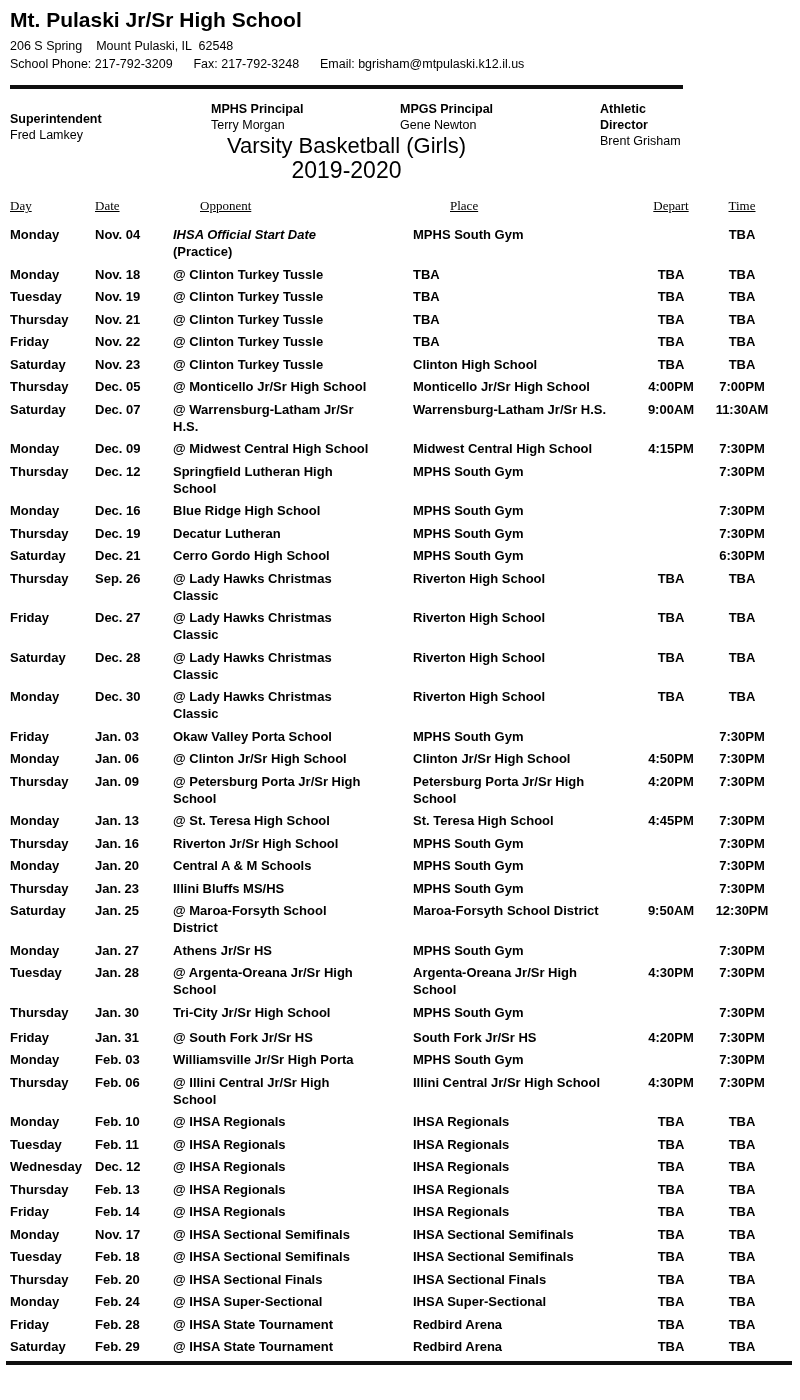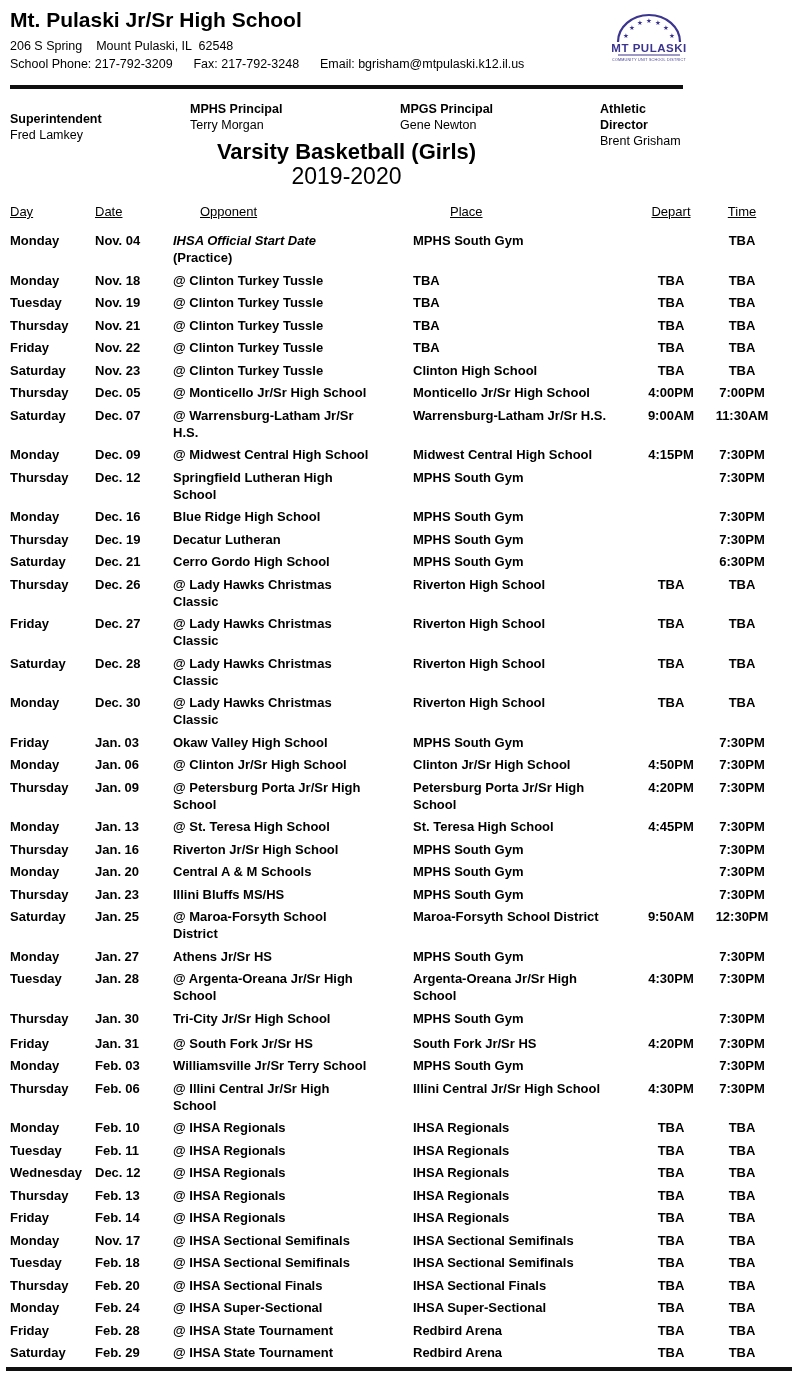--- a/index.html
+++ b/index.html
@@ -14,31 +14,31 @@
   .addr-line,.contact-line{font-size:12.5px;white-space:pre;margin:0 0 4px 0;}
   .logo{position:absolute;top:5px;right:6px;}
 
   .rule{height:4px;background:#101010;margin-top:14px;}
   .rule-bottom{height:4px;background:#101010;margin-top:6px;width:786px;margin-left:-4px;}
 
   
   .staff{position:relative;height:32px;margin-top:12px;font-size:12.5px;}
   .staff .col{position:absolute;top:0;line-height:16px;}
   .staff .col:nth-child(1){left:0px;margin-top:10px;}
-  .staff .col:nth-child(2){left:180px;}
+  .staff .col:nth-child(2){left:201px;}
   .staff .col:nth-child(3){left:390px;}
   .staff .col:nth-child(4){left:590px;}
   .staff .t{font-weight:bold;}
 
   
-  .title{text-align:center;font-size:22px;font-weight:bold;margin-top:6px;line-height:25px;}
+  .title{text-align:center;font-size:22px;font-weight:normal;line-height:25px;}
   .subtitle{text-align:center;font-size:23px;margin-top:2px;line-height:21px;}
 
   
-  .thead{display:flex;margin-top:16px;font-size:13px;line-height:17px;}
+  .thead{display:flex;margin-top:16px;font-size:13px;line-height:17px;font-family:Liberation Serif, serif;}
   .hd{text-decoration:underline;}
   .c{flex:none;box-sizing:border-box;}
   .c-day{width:85px;}
   .c-date{width:78px;}
   .c-opp{width:240px;}
   .c-place{width:223px;}
   .c-dep{width:70px;text-align:center;}
   .c-time{width:72px;text-align:center;}
   .hp-opp{padding-left:27px;}
   .hp-place{padding-left:37px;}
@@ -52,35 +52,20 @@
 </head>
 <body>
 
 <div class="page">
 
   <div>
     <div class="school-name">Mt. Pulaski Jr/Sr High School</div>
     <div class="addr-line">206 S Spring    Mount Pulaski, IL  62548</div>
     <div class="contact-line">School Phone: 217-792-3209      Fax: 217-792-3248      Email: bgrisham@mtpulaski.k12.il.us</div>
 
-    <div class="logo">
-      <svg width="76" height="60" viewBox="0 0 76 60">
-        <path d="M7,37 A31,27 0 0 1 69,37" fill="none" stroke="#3b3590" stroke-width="2.2"></path>
-        <text x="15" y="33" font-size="6.5" fill="#3b3590" text-anchor="middle">★</text>
-        <text x="21" y="25" font-size="6.5" fill="#3b3590" text-anchor="middle">★</text>
-        <text x="29" y="20" font-size="6.5" fill="#3b3590" text-anchor="middle">★</text>
-        <text x="38" y="18" font-size="6.5" fill="#3b3590" text-anchor="middle">★</text>
-        <text x="47" y="20" font-size="6.5" fill="#3b3590" text-anchor="middle">★</text>
-        <text x="55" y="25" font-size="6.5" fill="#3b3590" text-anchor="middle">★</text>
-        <text x="61" y="33" font-size="6.5" fill="#3b3590" text-anchor="middle">★</text>
-        <text x="38" y="47" font-size="11.5" font-weight="bold" letter-spacing="0.5" fill="#3b3590" text-anchor="middle">MT PULASKI</text>
-        <rect x="7" y="49.5" width="62" height="1" fill="#3b3590"></rect>
-        <text x="38" y="56" font-size="3.6" letter-spacing="0.3" fill="#3b3590" text-anchor="middle">COMMUNITY UNIT SCHOOL DISTRICT</text>
-      </svg>
-    </div>
   </div>
 
   <div class="rule"></div>
 
   <div class="staff">
     <div class="col">
       <div class="t">Superintendent</div>
       <div>Fred Lamkey</div>
     </div>
     <div class="col">
@@ -212,21 +197,21 @@
       <div class="row">
         <span class="c c-day">Saturday</span>
         <span class="c c-date">Dec. 21</span>
         <span class="c c-opp">Cerro Gordo High School</span>
         <span class="c c-place">MPHS South Gym</span>
         <span class="c c-dep"></span>
         <span class="c c-time">6:30PM</span>
       </div>
       <div class="row">
         <span class="c c-day">Thursday</span>
-        <span class="c c-date">Dec. 26</span>
+        <span class="c c-date">Sep. 26</span>
         <span class="c c-opp">@ Lady Hawks Christmas
 Classic</span>
         <span class="c c-place">Riverton High School</span>
         <span class="c c-dep">TBA</span>
         <span class="c c-time">TBA</span>
       </div>
       <div class="row">
         <span class="c c-day">Friday</span>
         <span class="c c-date">Dec. 27</span>
         <span class="c c-opp">@ Lady Hawks Christmas
@@ -249,21 +234,21 @@
         <span class="c c-date">Dec. 30</span>
         <span class="c c-opp">@ Lady Hawks Christmas
 Classic</span>
         <span class="c c-place">Riverton High School</span>
         <span class="c c-dep">TBA</span>
         <span class="c c-time">TBA</span>
       </div>
       <div class="row">
         <span class="c c-day">Friday</span>
         <span class="c c-date">Jan. 03</span>
-        <span class="c c-opp">Okaw Valley High School</span>
+        <span class="c c-opp">Okaw Valley Porta School</span>
         <span class="c c-place">MPHS South Gym</span>
         <span class="c c-dep"></span>
         <span class="c c-time">7:30PM</span>
       </div>
       <div class="row">
         <span class="c c-day">Monday</span>
         <span class="c c-date">Jan. 06</span>
         <span class="c c-opp">@ Clinton Jr/Sr High School</span>
         <span class="c c-place">Clinton Jr/Sr High School</span>
         <span class="c c-dep">4:50PM</span>
@@ -350,21 +335,21 @@
         <span class="c c-day">Friday</span>
         <span class="c c-date">Jan. 31</span>
         <span class="c c-opp">@ South Fork Jr/Sr HS</span>
         <span class="c c-place">South Fork Jr/Sr HS</span>
         <span class="c c-dep">4:20PM</span>
         <span class="c c-time">7:30PM</span>
       </div>
       <div class="row">
         <span class="c c-day">Monday</span>
         <span class="c c-date">Feb. 03</span>
-        <span class="c c-opp">Williamsville Jr/Sr Terry School</span>
+        <span class="c c-opp">Williamsville Jr/Sr High Porta</span>
         <span class="c c-place">MPHS South Gym</span>
         <span class="c c-dep"></span>
         <span class="c c-time">7:30PM</span>
       </div>
       <div class="row">
         <span class="c c-day">Thursday</span>
         <span class="c c-date">Feb. 06</span>
         <span class="c c-opp">@ Illini Central Jr/Sr High
 School</span>
         <span class="c c-place">Illini Central Jr/Sr High School</span>

